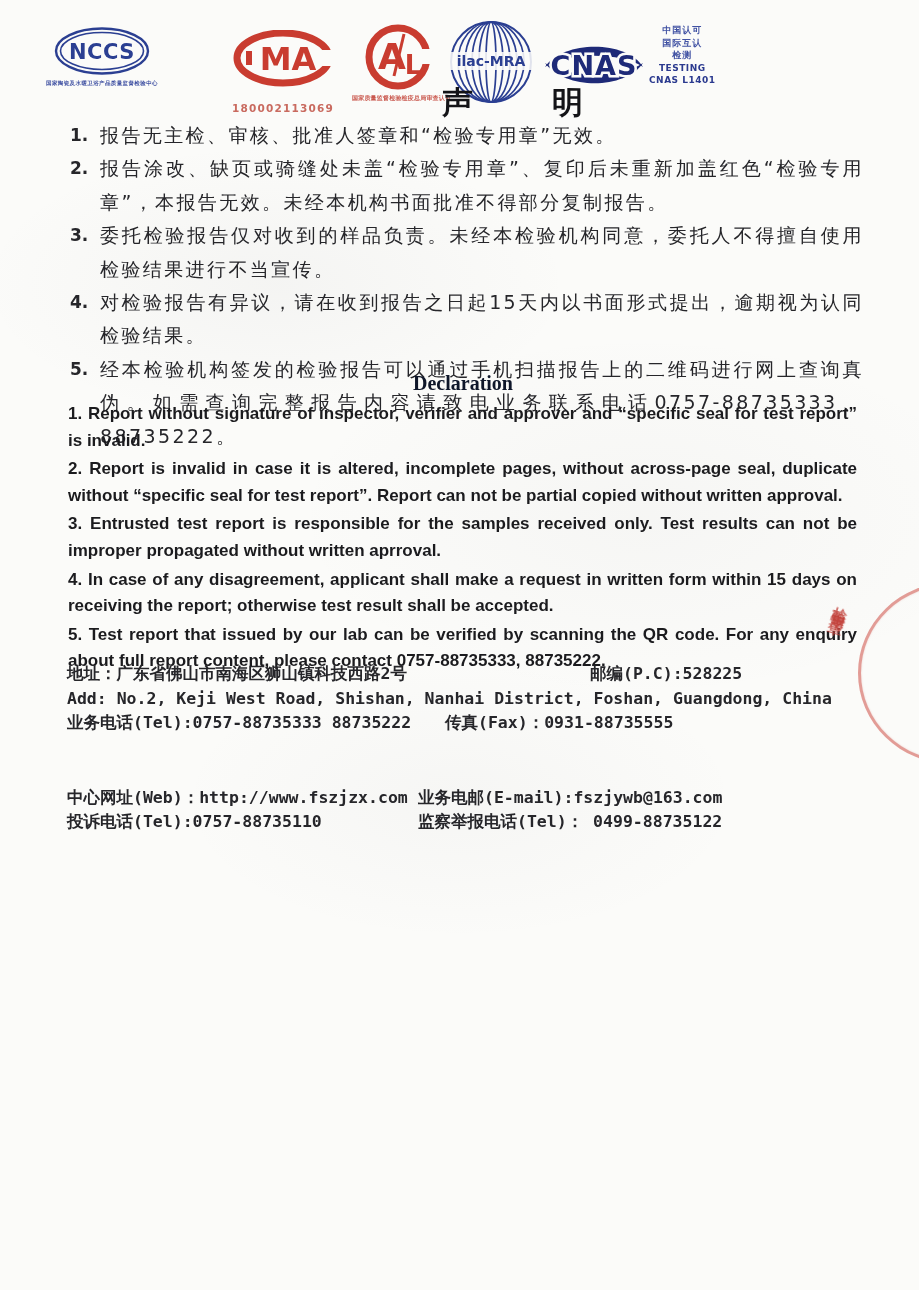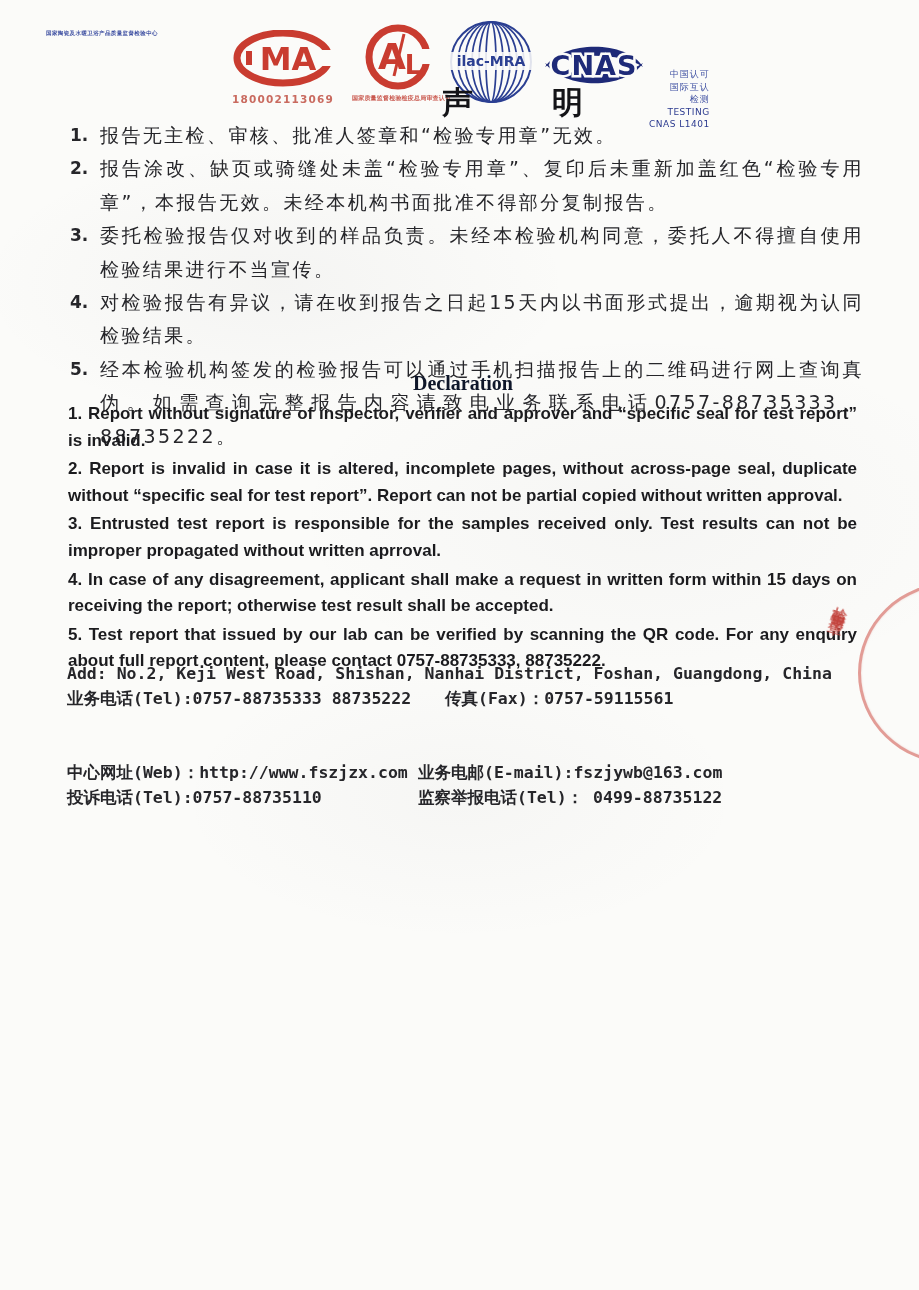--- a/index.html
+++ b/index.html
@@ -16,23 +16,23 @@
       radial-gradient(400px 200px at 50% 62%, rgba(120,120,125,.04), transparent 70%);
   }
   .abs{position:absolute;}
   
   .logo{position:absolute;text-align:center;}
   .logo svg{display:block;margin:0 auto;}
   .cap-blue{font-size:6px;color:#4152a3;letter-spacing:.4px;white-space:nowrap;
     transform:scale(.92);transform-origin:center;filter:blur(.3px);font-weight:700;margin-top:3px;}
   .cap-red{font-size:6px;color:#c9574d;letter-spacing:.2px;white-space:nowrap;
     filter:blur(.4px);font-weight:700;margin-top:2px;}
-  .cma-num{font-size:10.5px;color:#c96a5f;font-weight:700;letter-spacing:1.2px;margin-top:5px;filter:blur(.2px);}
-  .accr{line-height:12.5px;font-size:9px;font-weight:400;color:#4152a3;
-    letter-spacing:1px;text-align:right;filter:blur(.2px);margin-top:44px;}
+  .cma-num{font-size:10.5px;color:#c96a5f;font-weight:700;letter-spacing:1.2px;margin-top:14px;filter:blur(.2px);}
+  .accr{line-height:12.5px;font-size:9px;font-weight:700;color:#4152a3;
+    letter-spacing:1px;text-align:center;filter:blur(.2px);}
   .accr .lat{color:#2b3a8f;letter-spacing:.5px;}
   
   .doc-title{
     position:absolute;left:442px;top:82px;font-size:31px;font-weight:700;color:#141417;
     letter-spacing:24px;white-space:pre;z-index:5;font-family:"DejaVu Sans",sans-serif;
   }
   
   .cn-list{position:absolute;left:70px;top:119px;width:794px;}
   .cn-item{display:flex;margin:0;}
   .cn-item .num{flex:0 0 30px;font-size:17px;font-weight:700;line-height:33.4px;color:#26262a;}
@@ -68,20 +68,27 @@
     transform:rotate(17deg);font-size:15px;letter-spacing:3px;font-weight:700;
     color:rgba(193,64,58,.75);filter:blur(.3px);z-index:4;
   }
 </style>
 </head>
 <body>
 
 <div class="page">
 
   <div class="logo" style="left:38px;top:26px;width:128px;">
+    <span>
+      <svg width="98" height="50" viewBox="0 0 98 50">
+        <ellipse cx="49" cy="25" rx="46" ry="22.5" fill="none" stroke="#2b3f92" stroke-width="2.4"></ellipse>
+        <ellipse cx="49" cy="25" rx="41.5" ry="18.5" fill="none" stroke="#2b3f92" stroke-width="1.6"></ellipse>
+        <text x="49" y="33" font-size="21" font-weight="bold" fill="#2b3f92" text-anchor="middle" font-family="DejaVu Sans, sans-serif" letter-spacing="0.5">NCCS</text>
+      </svg>
+    </span>
     <div class="cap-blue">国家陶瓷及水暖卫浴产品质量监督检验中心</div>
   </div>
 
   <div class="logo" style="left:231px;top:30px;width:104px;">
     <span>
       <svg width="102" height="58" viewBox="0 0 102 58">
         <ellipse cx="51" cy="28" rx="46" ry="25" fill="none" stroke="#c93c30" stroke-width="7"></ellipse>
         <rect x="90" y="20" width="12" height="16" fill="#fbfbf9"></rect>
         <rect x="14" y="21" width="6" height="14" fill="#c93c30"></rect>
         <text x="56" y="40" font-size="32" font-weight="bold" fill="#c93c30" text-anchor="middle" font-family="DejaVu Sans, sans-serif" letter-spacing="0">MA</text>
@@ -168,25 +175,29 @@
     <p>3. Entrusted test report is responsible for the samples received only. Test results can not be improper propagated without written aprroval.</p>
     <p>4. In case of any disagreement, applicant shall make a request in written form within 15 days on receiving the report; otherwise test result shall be accepted.</p>
     <p>5. Test report that issued by our lab can be verified by scanning the QR code. For any enquiry about full report content, please contact 0757-88735333, 88735222.</p>
   </div>
 
   <div class="stamp-ring"></div>
   <div class="stamp-chars">检验专用章</div>
 
   <div class="contact">
     <div class="crow">
+      <span>地址：广东省佛山市南海区狮山镇科技西路2号</span>
+      <span class="col2">邮编(P.C):528225</span>
+    </div>
+    <div class="crow">
       <span>Add: No.2, Keji West Road, Shishan, Nanhai District, Foshan, Guangdong, China</span>
     </div>
     <div class="crow">
       <span>业务电话(Tel):0757-88735333 88735222</span>
-      <span class="col2b">传真(Fax)：0757-59115561</span>
+      <span class="col2b">传真(Fax)：0931-88735555</span>
     </div>
     <div class="cgap"></div>
     <div class="crow">
       <span>中心网址(Web)：http://www.fszjzx.com</span>
       <span class="col2c">业务电邮(E-mail):fszjywb@163.com</span>
     </div>
     <div class="crow">
       <span>投诉电话(Tel):0757-88735110</span>
       <span class="col2c">监察举报电话(Tel)： 0499-88735122</span>
     </div>

